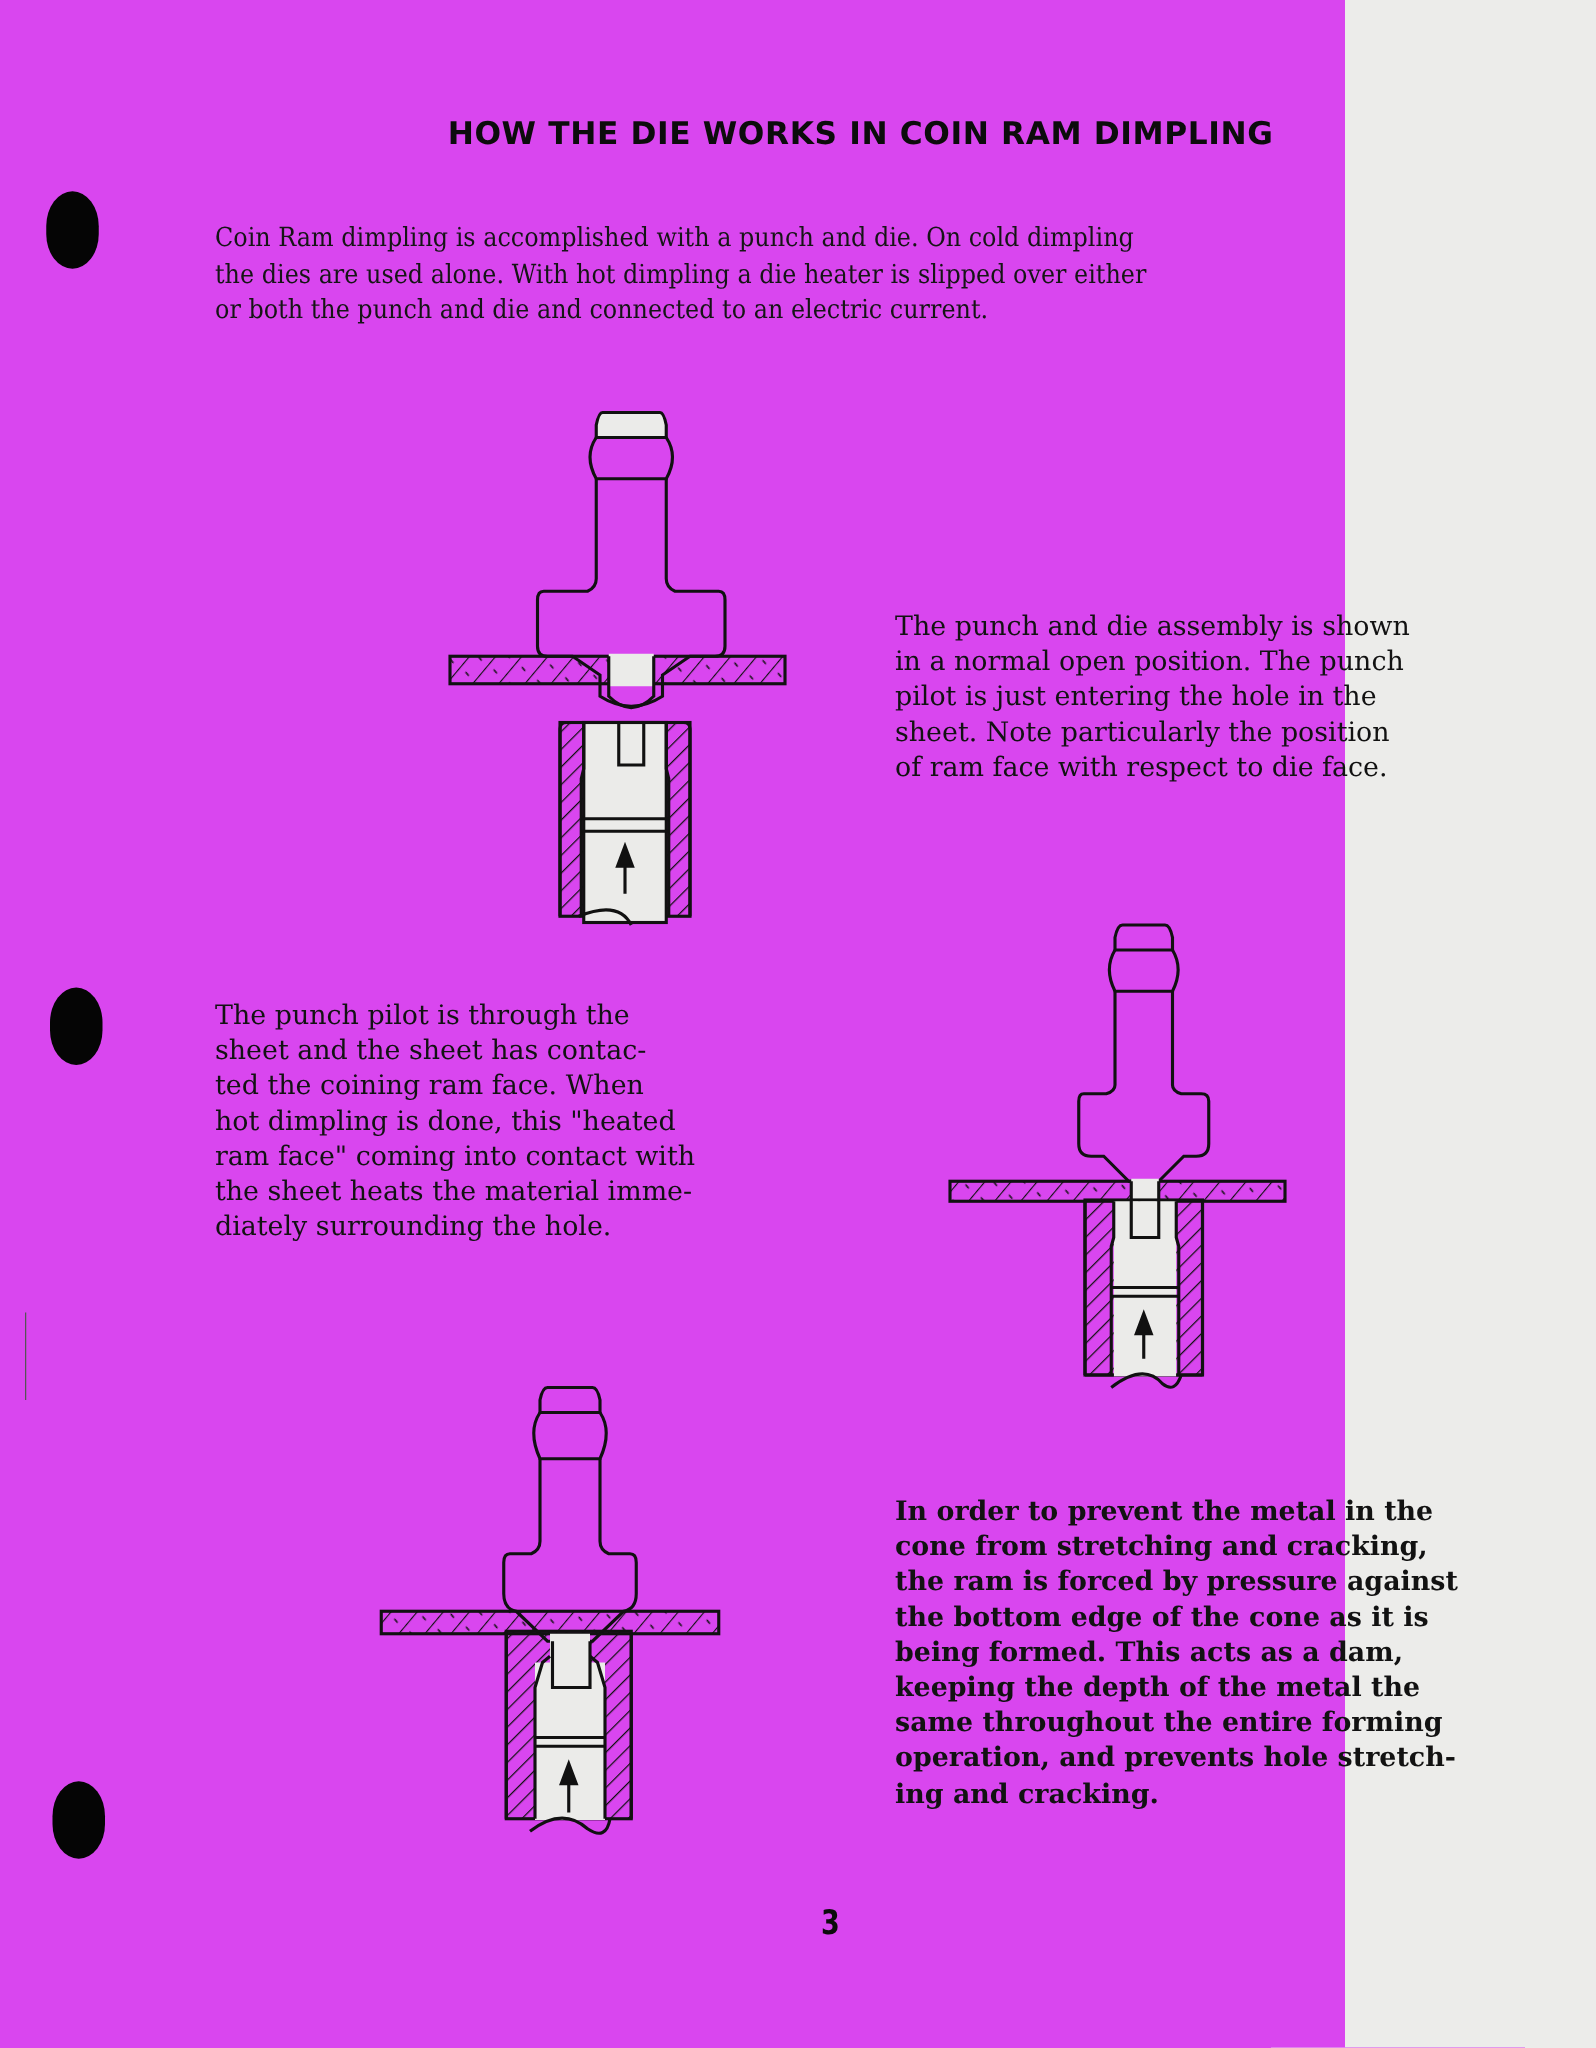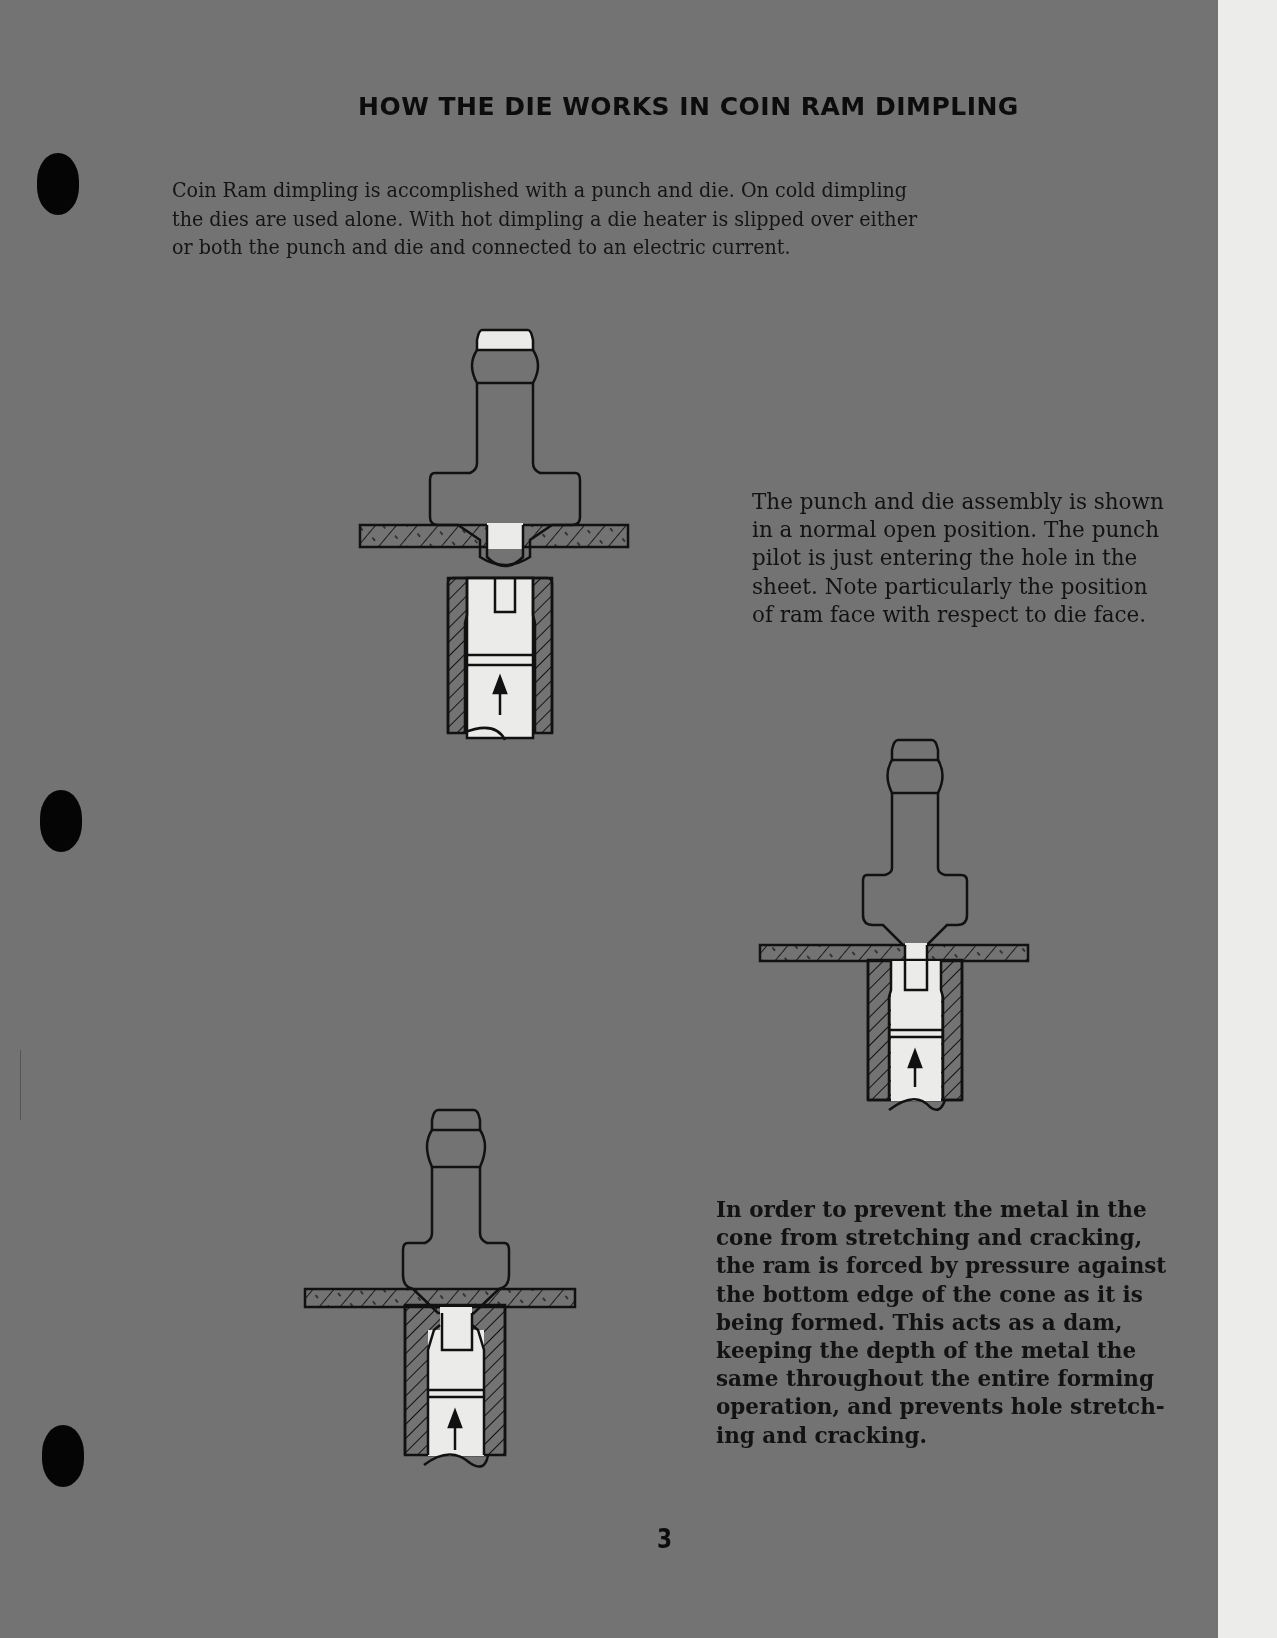--- a/index.html
+++ b/index.html
@@ -2,36 +2,36 @@
 <html><head>
   <meta charset="utf-8">
   <style>
     html, body { margin: 0; padding: 0; }
     body {
       width: 1277px; height: 1638px; position: relative; overflow: hidden;
       background: #ececea;
       font-family: "DejaVu Serif", serif;
       color: #111;
     }
-    .page { position: absolute; left: 0; top: 0; width: 1218px; height: 1638px; background: #737373; }
+    .page { position: absolute; left: 0; top: 0; width: 1076px; height: 1638px; background: #d946ef; }
     .title {
       position: absolute; left: 0; width: 1277px; top: 92px; text-align: center;
       font-family: "DejaVu Sans", sans-serif; font-weight: bold; font-size: 25px;
       letter-spacing: 0.5px; color: #0c0c0c; padding-left: 100px; box-sizing: border-box;
     }
     .intro {
       position: absolute; left: 172px; top: 176px; width: 1010px;
       font-family: "DejaVu Serif", serif; font-size: 21px; line-height: 28.5px;
       color: #151515; white-space: pre-line; transform: scaleX(0.91); transform-origin: left top;
     }
     .para {
       position: absolute; font-family: "DejaVu Serif", serif; font-size: 21.5px;
       line-height: 28.2px; color: #121212; white-space: pre-line; font-weight: 500;
     }
-    .p1 { left: 716px; top: 488px; width: 500px; margin-left: 36px; }
+    .p1 { left: 716px; top: 488px; width: 500px; }
     .p2 { left: 172px; top: 799px; width: 470px; }
     .p3 { left: 716px; top: 1196px; width: 500px; font-weight: bold; }
     .pagenum {
       position: absolute; left: 655px; top: 1523px; font-family: "DejaVu Sans", sans-serif;
       font-weight: bold; font-size: 27px; color: #0c0c0c; transform: scaleX(0.8);
     }
     .hole { position: absolute; width: 42px; height: 62px; border-radius: 50% / 45%; background: #050505; }
     .diagram { position: absolute; }
     .scan-line { position: absolute; left: 20px; width: 1px; background: #555; }
   </style>
@@ -85,20 +85,27 @@
       <path d="M139 368 L145 352 L151 368 Z" fill="#111"></path>
     </g>
   </svg>
 
   <div class="para p1">The punch and die assembly is shown
 in a normal open position.  The punch
 pilot is just entering the hole in the
 sheet.  Note particularly the position
 of ram face with respect to die face.</div>
 
+  <div class="para p2">The punch pilot is through the
+sheet and the sheet has contac-
+ted the coining ram face.  When
+hot dimpling is done, this "heated
+ram face" coming into contact with
+the sheet heats the material imme-
+diately surrounding the hole.</div>
 
   <svg class="diagram" style="left:755px; top:735px;" width="280" height="380" viewBox="0 0 280 380">
     <g fill="none" stroke="#111" stroke-width="2.5">
       <path d="M143 5 Q139 5 137 15 L137 25 L183 25 L183 15 Q181 5 177 5 Z"></path>
       <path d="M137 25 Q128 40 137 58 L183 58 Q192 40 183 25"></path>
       <path d="M137 58 L137 133 Q137 138 130 140 L112 140 Q108 140 108 146 L108 180 Q108 190 118 190 L128 190 L148 210 L172 210 L192 190 L202 190 Q212 190 212 180 L212 146 Q212 140 206 140 L190 140 Q183 138 183 133 L183 58"></path>
       <rect x="5" y="210" width="268" height="16" fill="url(#sheethatch)"></rect>
       <rect x="150" y="208" width="22" height="20" fill="#ebebe9" stroke="none"></rect>
       <rect x="113" y="225" width="94" height="140" fill="url(#hatch)"></rect>
       <rect x="136" y="226" width="50" height="140" fill="#ebebe9" stroke="none"></rect>

